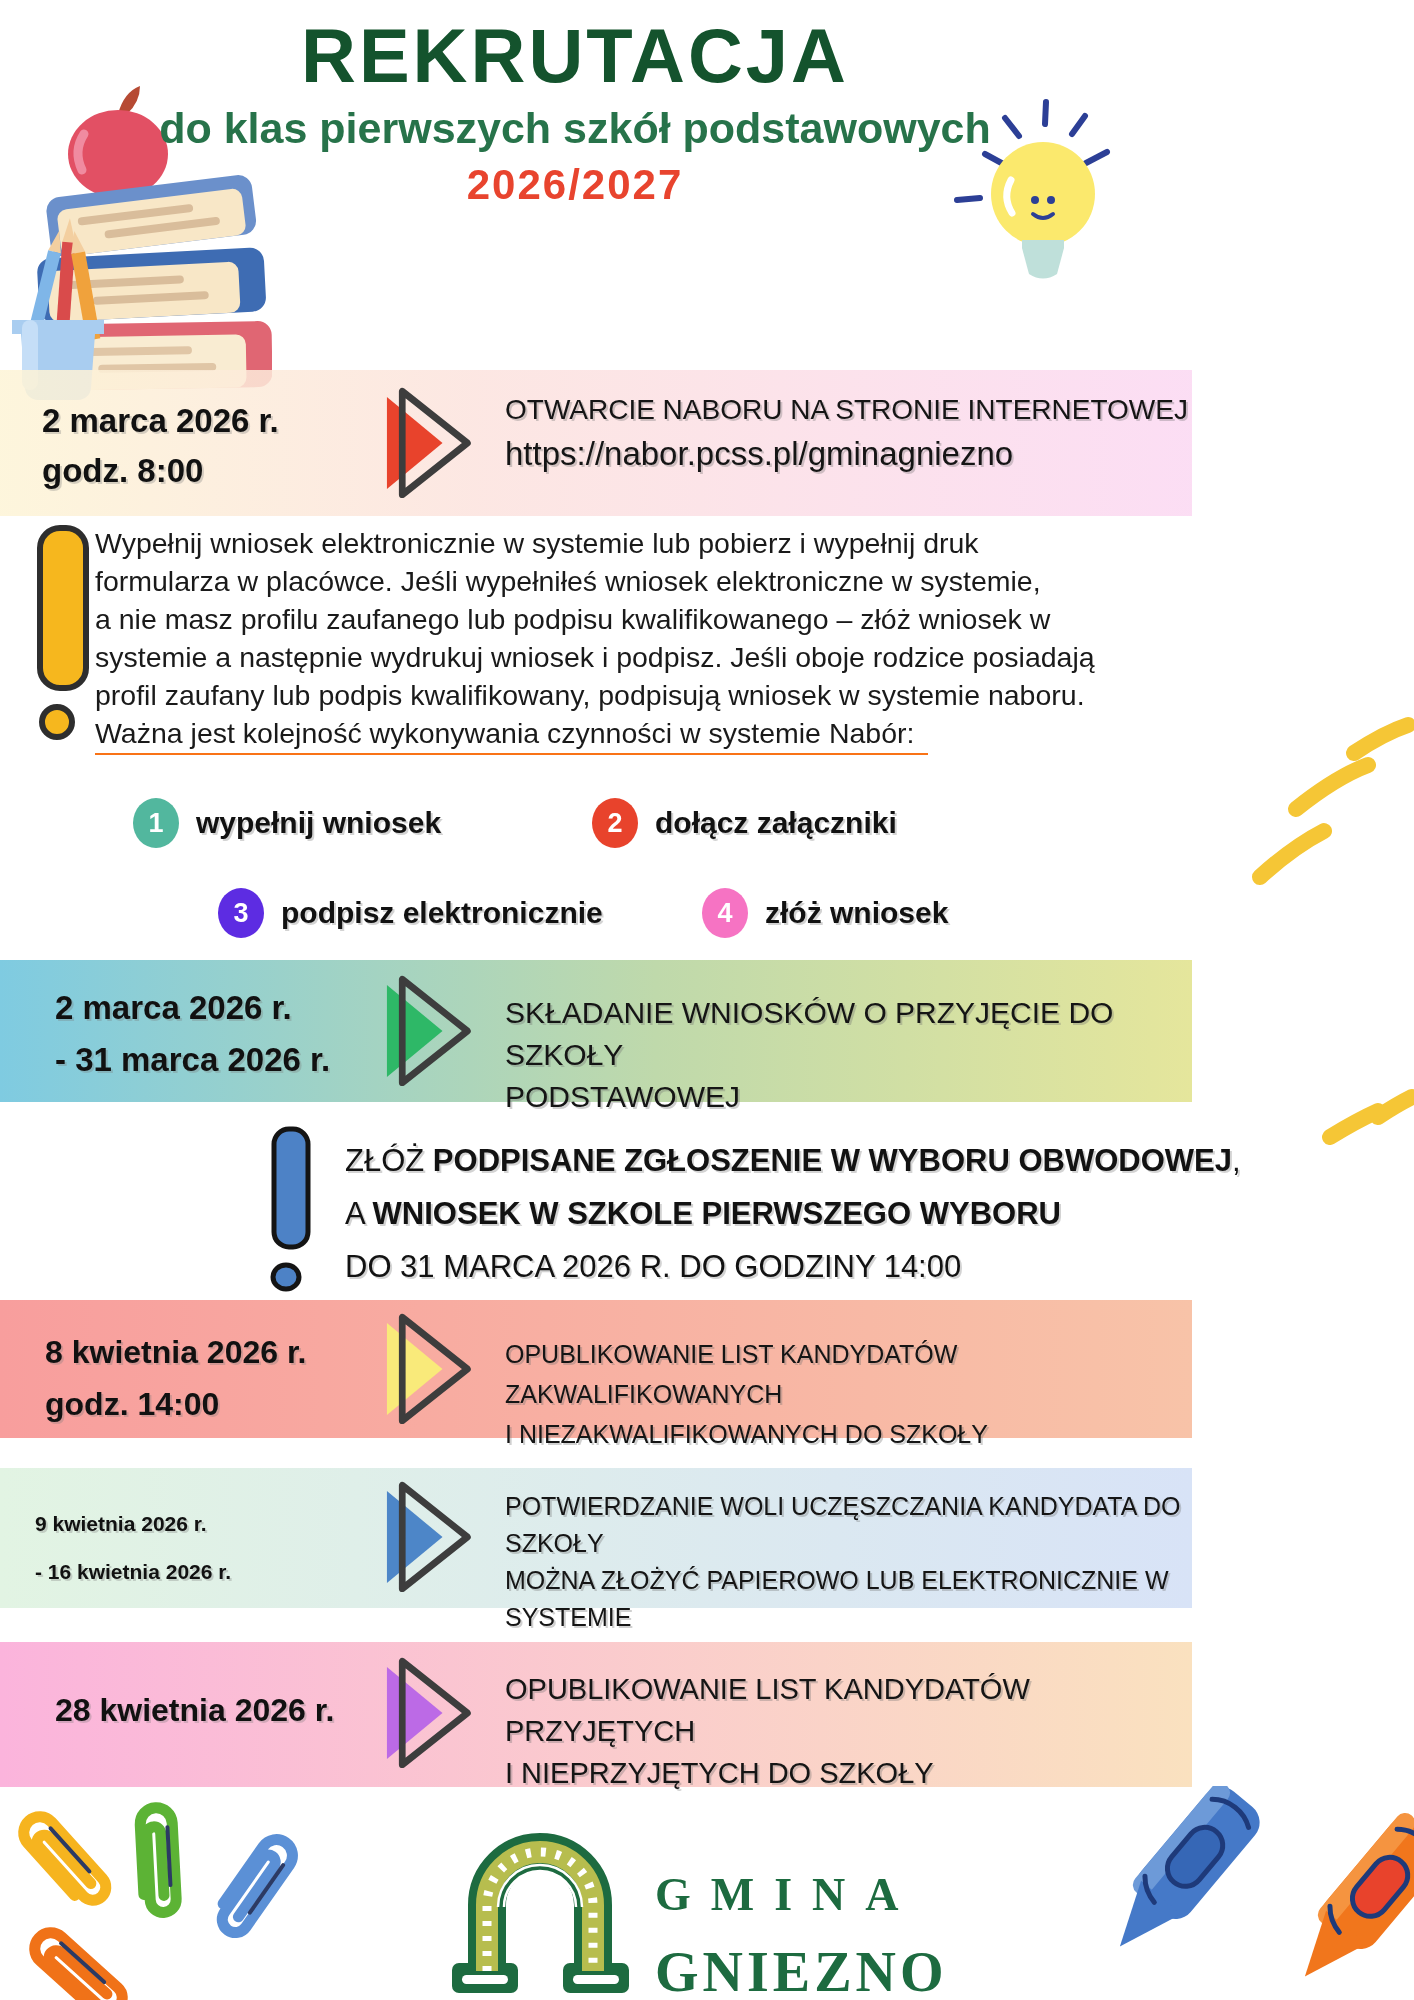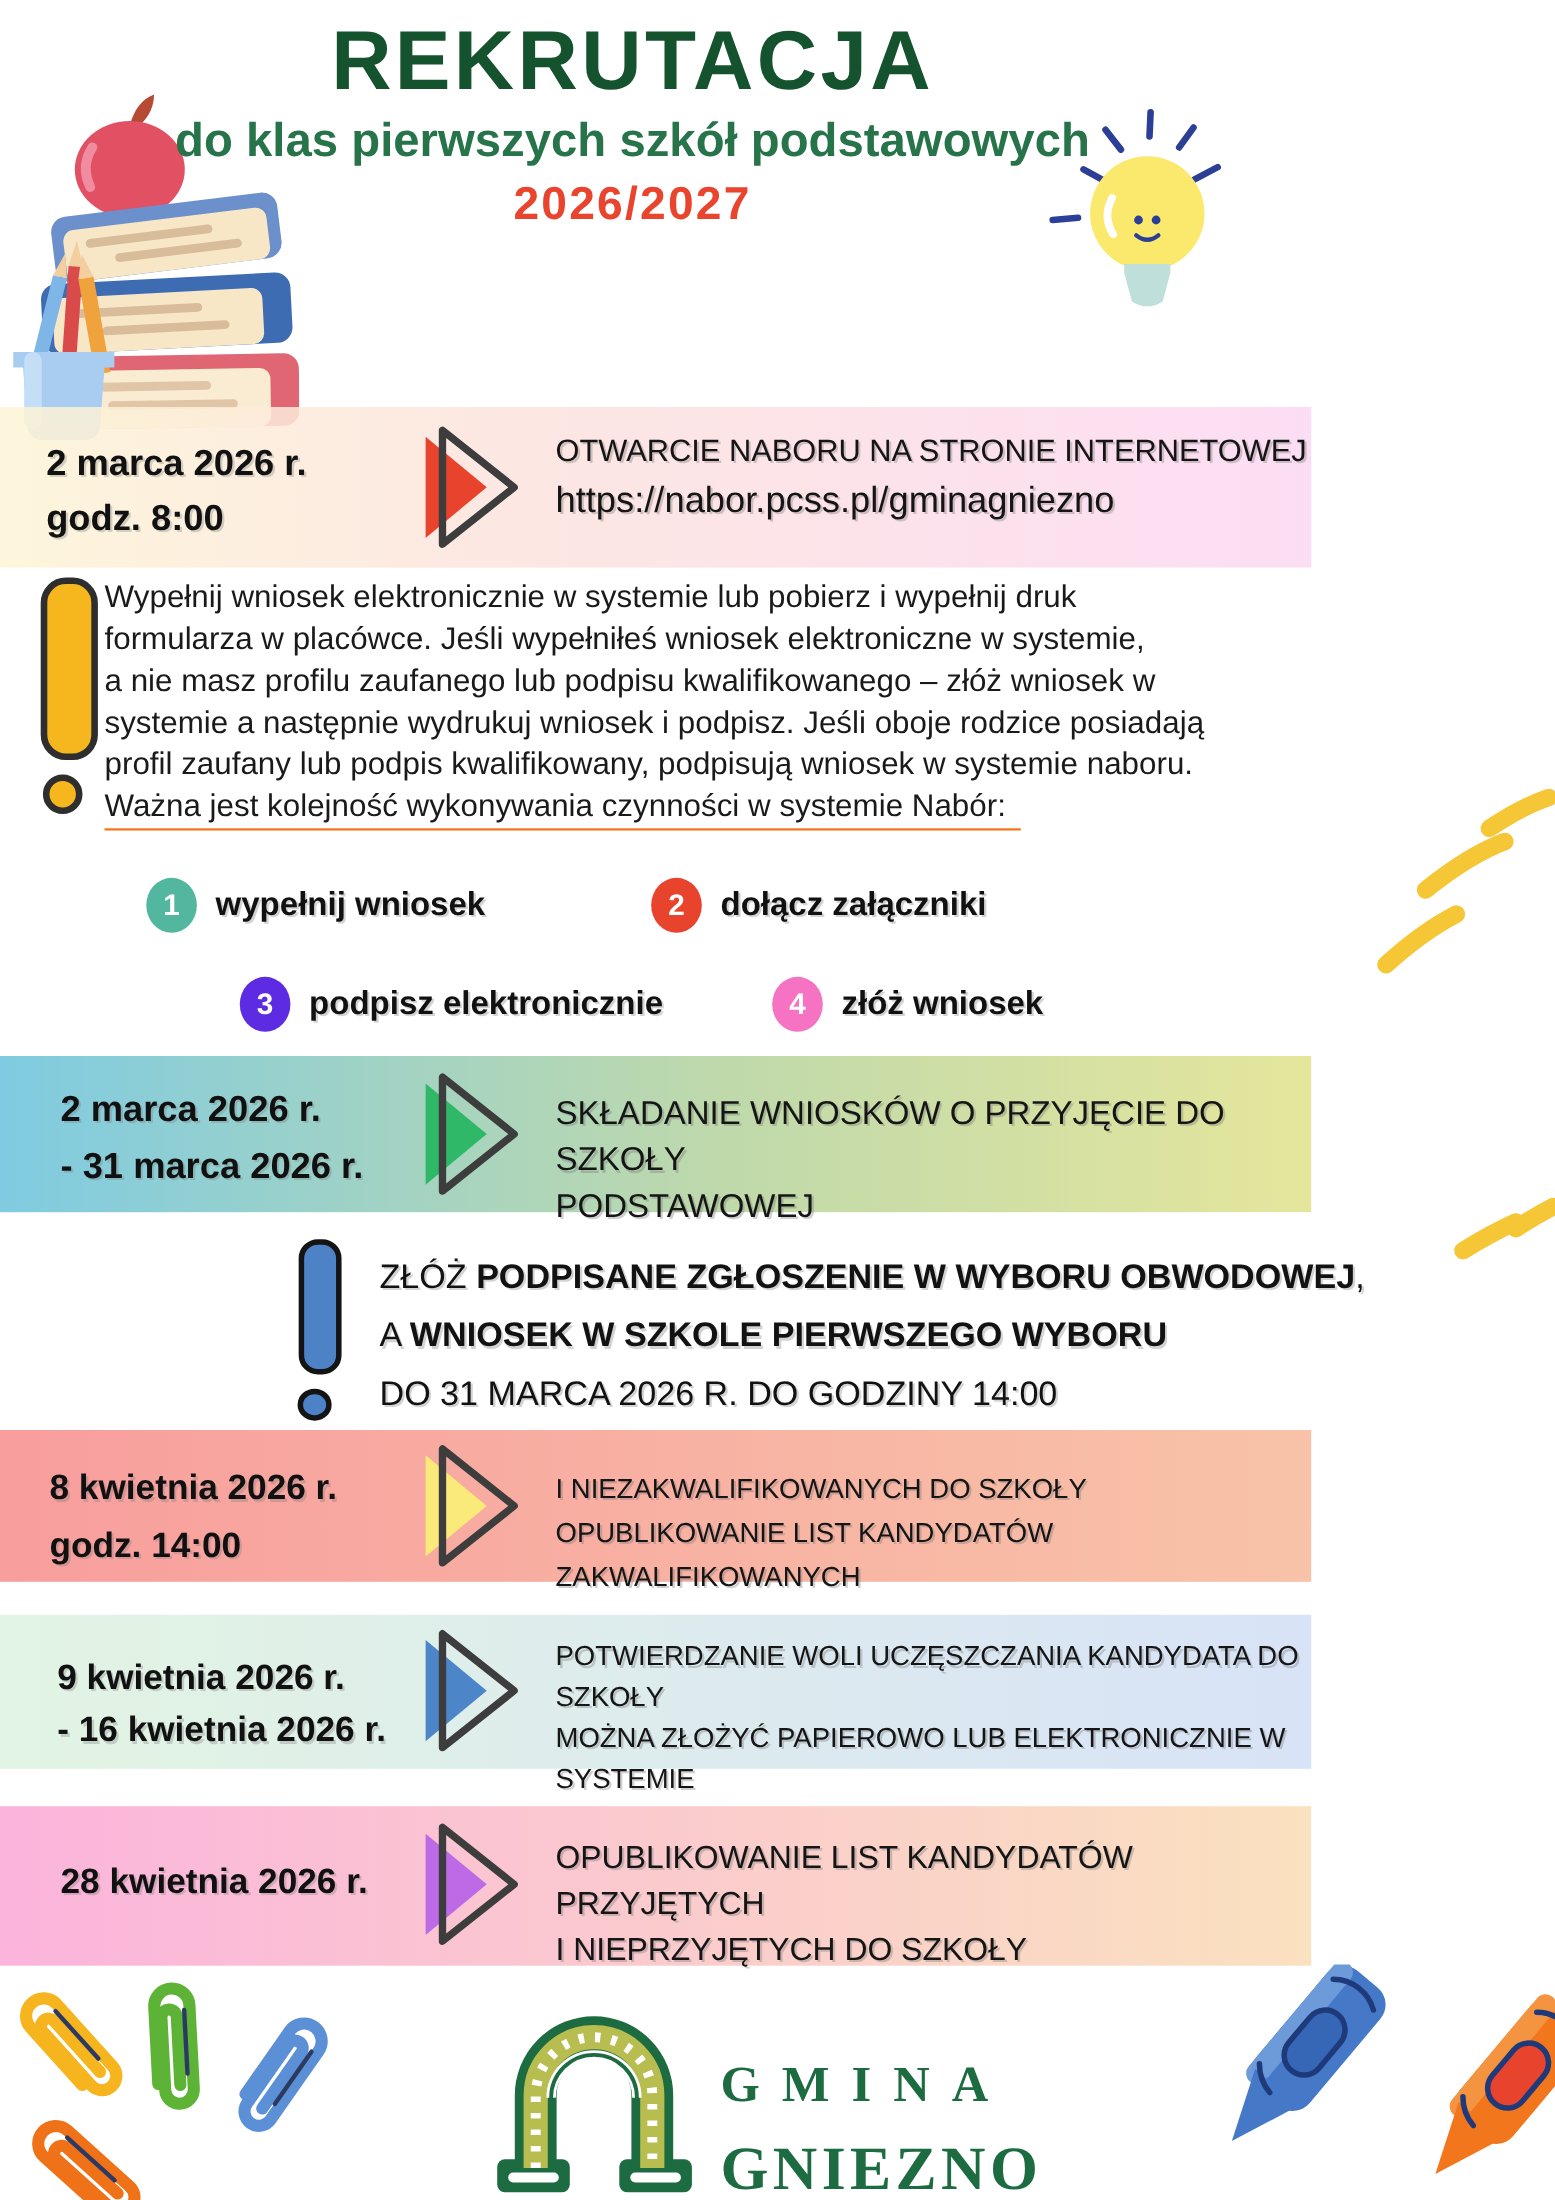--- a/index.html
+++ b/index.html
@@ -24,21 +24,21 @@
   .band .date{position:absolute;font-weight:bold;color:#111;text-shadow:2px 2px 0 rgba(120,120,120,.30);}
   .band .arrow-icon{position:absolute;left:385px;}
   .band .btext{position:absolute;left:505px;color:#151515;text-shadow:2px 2px 0 rgba(110,110,110,.32);}
   .band1 .date{left:42px;top:26px;font-size:33px;line-height:50px;}
   .band1 .btext{top:22px;font-size:28px;line-height:36px;}
   .band1 .url{font-size:33px;margin-top:8px;font-weight:normal;}
   .band2 .date{left:55px;top:22px;font-size:33px;line-height:52px;}
   .band2 .btext{top:32px;font-size:30px;line-height:42px;}
   .band3 .date{left:45px;top:26px;font-size:32px;line-height:52px;}
   .band3 .btext{top:34px;font-size:25px;line-height:40px;}
-  .band4 .date{left:52px;top:32px;font-size:32px;line-height:48px;}
+  .band4 .date{left:35px;top:32px;font-size:21px;line-height:48px;}
   .band4 .btext{top:20px;font-size:25px;line-height:37px;}
   .band5 .date{left:55px;top:50px;font-size:32px;}
   .band5 .btext{top:26px;font-size:29px;line-height:42px;}
   .bold{font-weight:bold;}
 
   
   .para{position:absolute;left:95px;top:524px;z-index:2;font-size:28.5px;line-height:38px;color:#1a1a1a;}
   .para .u{display:inline-block;border-bottom:2px solid #f97316;padding-bottom:1px;padding-right:14px;}
 
   
@@ -210,22 +210,22 @@
   <div class="band band3">
     <div class="date">
       <div>8 kwietnia 2026 r.</div>
       <div>godz. 14:00</div>
     </div>
     <svg class="arrow-icon" style="top:12px" width="92" height="114" viewBox="0 0 96 116">
       <polygon points="2,10 2,106 60,58" style="fill: rgb(249, 234, 122);"></polygon>
       <polygon points="18,4 18,112 86,58" fill="none" stroke="#3d3d3d" stroke-width="7" stroke-linejoin="round"></polygon>
     </svg>
     <div class="btext">
+      <div>OPUBLIKOWANIE LIST KANDYDATÓW ZAKWALIFIKOWANYCH</div>
       <div>I NIEZAKWALIFIKOWANYCH DO SZKOŁY</div>
-      <div>OPUBLIKOWANIE LIST KANDYDATÓW ZAKWALIFIKOWANYCH</div>
     </div>
   </div>
 
   <div class="band band4">
     <div class="date">
       <div>9 kwietnia 2026 r.</div>
       <div>- 16 kwietnia 2026 r.</div>
     </div>
     <svg class="arrow-icon" style="top:12px" width="92" height="114" viewBox="0 0 96 116">
       <polygon points="2,10 2,106 60,58" style="fill: rgb(77, 134, 200);"></polygon>

